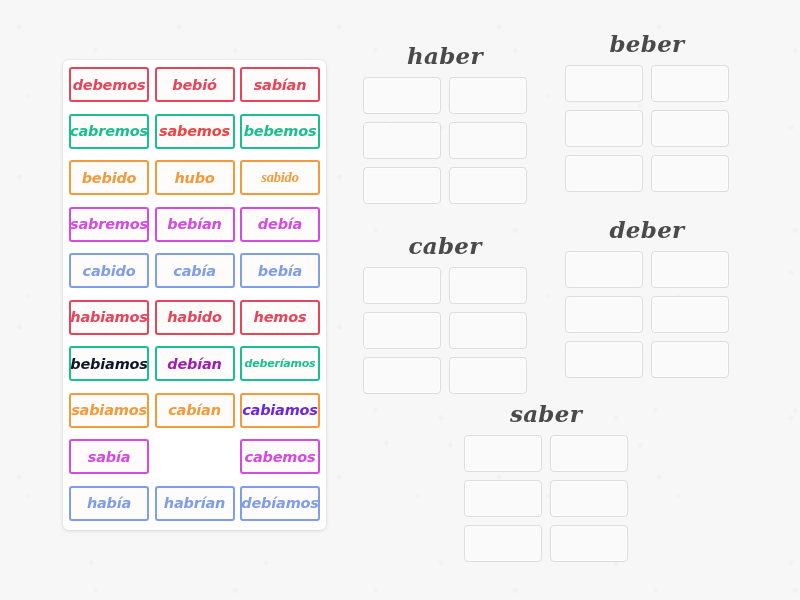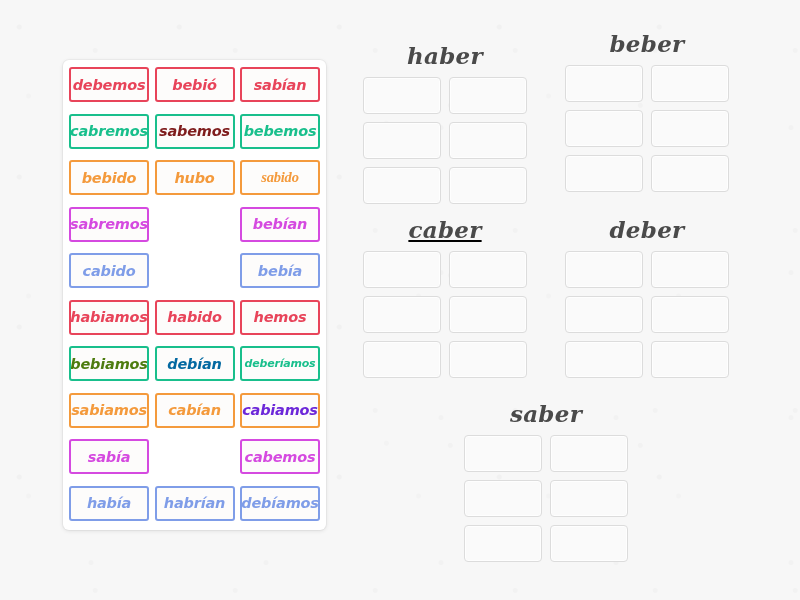--- a/index.html
+++ b/index.html
@@ -99,63 +99,65 @@
   }
   .slot {
     box-sizing: border-box;
     border: 1px solid #dcdcdc;
     border-radius: 4px;
     background: #fafafa;
     box-shadow: inset 0 0 0 1px rgba(255,255,255,0.7);
   }
   #cat-haber { left: 363px; top: 42px; }
   #cat-beber { left: 565px; top: 30px; }
-  #cat-caber { left: 363px; top: 216px; text-decoration: underline; }
+  #cat-caber { left: 363px; top: 232px; }
   #cat-deber { left: 565px; top: 216px; }
   #cat-saber { left: 464px; top: 400px; }
 </style>
 </head>
 <body>
 
 <div id="texture"></div>
 
 <div id="stage">
 
   <div id="word-bank">
       <div class="bank-row">
         <div class="tile" style="border-color: rgb(232, 68, 90); color: rgb(232, 68, 90);">debemos</div>
         <div class="tile" style="border-color: rgb(232, 68, 90); color: rgb(232, 68, 90);">bebió</div>
         <div class="tile" style="border-color: rgb(232, 68, 90); color: rgb(232, 68, 90);">sabían</div>
       </div>
       <div class="bank-row">
         <div class="tile" style="border-color: rgb(25, 191, 140); color: rgb(25, 191, 140);">cabremos</div>
-        <div class="tile" style="border-color: rgb(25, 191, 140); color: #7f1d1d;">sabemos</div>
+        <div class="tile" style="border-color: rgb(25, 191, 140); color: #ef4444;">sabemos</div>
         <div class="tile" style="border-color: rgb(25, 191, 140); color: rgb(25, 191, 140);">bebemos</div>
       </div>
       <div class="bank-row">
         <div class="tile" style="border-color: rgb(244, 154, 60); color: rgb(244, 154, 60);">bebido</div>
         <div class="tile" style="border-color: rgb(244, 154, 60); color: rgb(244, 154, 60);">hubo</div>
         <div class="tile" style="border-color: rgb(244, 154, 60); color: rgb(244, 154, 60); font-family: Liberation Serif, serif;">sabido</div>
       </div>
       <div class="bank-row">
         <div class="tile" style="border-color: rgb(213, 74, 224); color: rgb(213, 74, 224);">sabremos</div>
         <div class="tile" style="border-color: rgb(213, 74, 224); color: rgb(213, 74, 224);">bebían</div>
+        <div class="tile" style="border-color: rgb(213, 74, 224); color: rgb(213, 74, 224);">debía</div>
       </div>
       <div class="bank-row">
         <div class="tile" style="border-color: rgb(127, 157, 232); color: rgb(127, 157, 232);">cabido</div>
+        <div class="tile" style="border-color: rgb(127, 157, 232); color: rgb(127, 157, 232);">cabía</div>
         <div class="tile" style="border-color: rgb(127, 157, 232); color: rgb(127, 157, 232);">bebía</div>
       </div>
       <div class="bank-row">
         <div class="tile" style="border-color: rgb(232, 68, 90); color: rgb(232, 68, 90);">habiamos</div>
         <div class="tile" style="border-color: rgb(232, 68, 90); color: rgb(232, 68, 90);">habido</div>
         <div class="tile" style="border-color: rgb(232, 68, 90); color: rgb(232, 68, 90);">hemos</div>
       </div>
       <div class="bank-row">
-        <div class="tile" style="border-color: rgb(25, 191, 140); color: #4d7c0f;">bebiamos</div>
-        <div class="tile" style="border-color: rgb(25, 191, 140); color: #0369a1;">debían</div>
+        <div class="tile" style="border-color: rgb(25, 191, 140); color: #0f172a;">bebiamos</div>
+        <div class="tile" style="border-color: rgb(25, 191, 140); color: #a21caf;">debían</div>
         <div class="tile sm" style="border-color: rgb(25, 191, 140); color: rgb(25, 191, 140);">deberíamos</div>
       </div>
       <div class="bank-row">
         <div class="tile" style="border-color: rgb(244, 154, 60); color: rgb(244, 154, 60);">sabiamos</div>
         <div class="tile" style="border-color: rgb(244, 154, 60); color: rgb(244, 154, 60);">cabían</div>
         <div class="tile" style="border-color: rgb(244, 154, 60); color: #6d28d9;">cabiamos</div>
       </div>
       <div class="bank-row">
         <div class="tile" style="border-color: rgb(213, 74, 224); color: rgb(213, 74, 224);">sabía</div>
         <div class="tile" style="border-color: rgb(213, 74, 224); color: rgb(213, 74, 224); margin-left: 20px;">cabemos</div>

